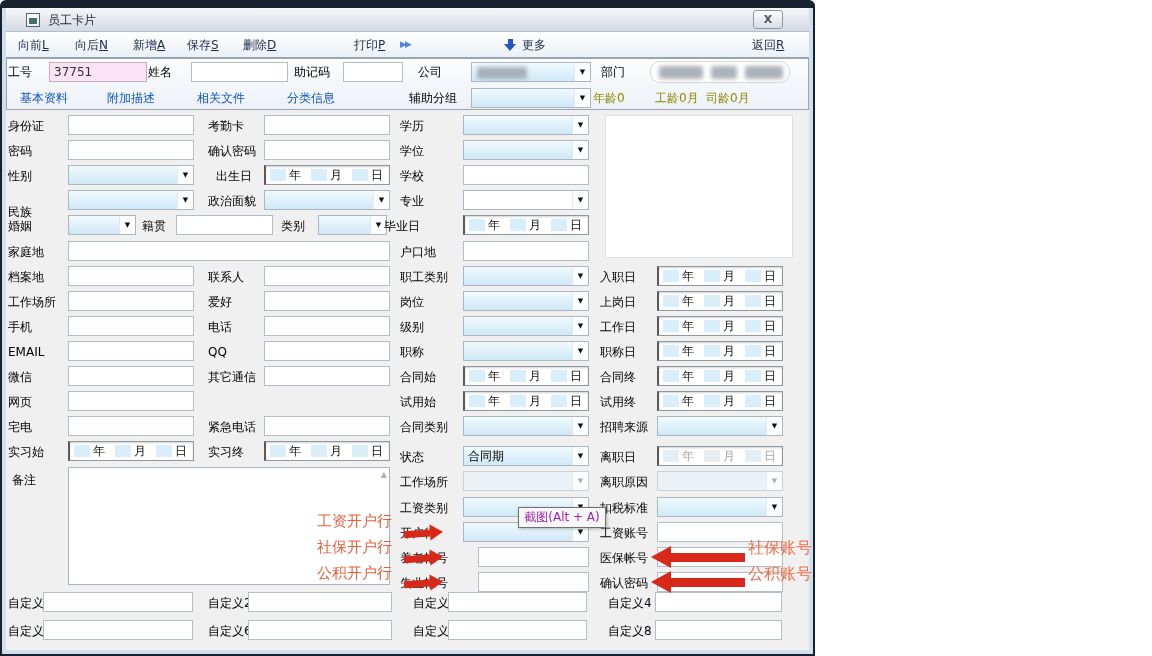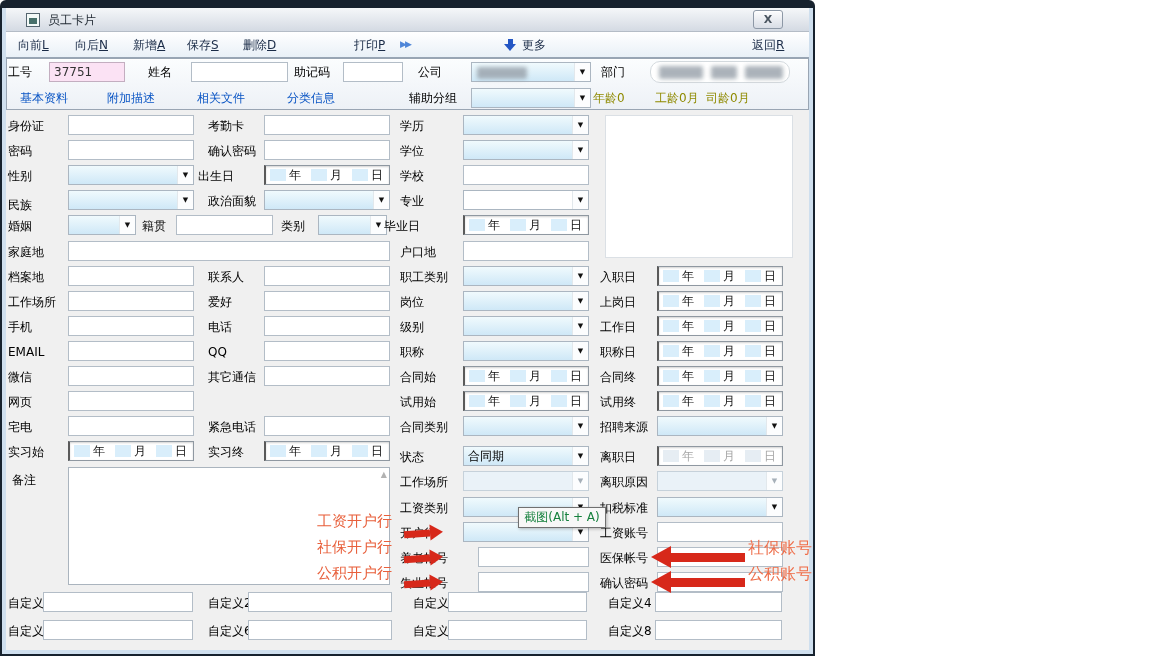--- a/index.html
+++ b/index.html
@@ -61,21 +61,21 @@
   
   .red-note { position:absolute; font-size:15px; color:#e8603c; white-space:nowrap; z-index:25; }
   .red-note.big { font-size:16px; color:#ee6d49; }
   .ar { position:absolute; display:flex; align-items:center; transform:rotate(-4deg); z-index:26; }
   .ar .bar { width:26px; height:7px; background:#d7281a; }
   .ar .head { width:0; height:0; border-left:13px solid #d7281a; border-top:8px solid transparent; border-bottom:8px solid transparent; }
   .al { position:absolute; display:flex; align-items:center; z-index:26; }
   .al .head { width:0; height:0; border-right:20px solid #d7281a; border-top:11px solid transparent; border-bottom:11px solid transparent; }
   .al .bar { width:74px; height:9px; background:#d7281a; }
   #tooltip { position:absolute; left:512px; top:499px; width:88px; height:21px; background:#f7f7f7; border:1px solid #707070;
-    font-size:12px; color:#15803d; line-height:19px; text-align:center; z-index:30; box-shadow:1px 1px 3px rgba(0,0,0,.25); }
+    font-size:12px; color:#a21caf; line-height:19px; text-align:center; z-index:30; box-shadow:1px 1px 3px rgba(0,0,0,.25); }
 </style>
 </head>
 <body>
 
 <div id="stage">
   <div id="win">
     <div id="frame">
       <div id="inner">
 
         <div id="titlebar">
@@ -95,21 +95,21 @@
           <span class="dn-wrap" style="left:498px;top:7px">
               <span class="dn-stem"></span>
               <span class="dn-tri"></span>
             </span>
           <span class="tbtn" style="left:516px">更多</span>
           <span class="tbtn" style="left:746px"><span>返回</span><span class="k">R</span></span>
         </div>
 
         <div id="hdr"></div>
         <span class="lbl" style="left:2px;top:54px">工号</span>
-        <span class="tinput pink" style="left:43px;top:54px;width:76px">37751</span>
+        <span class="tinput pink" style="left:43px;top:54px;width:98px">37751</span>
         <span class="lbl" style="left:142px;top:54px">姓名</span>
         <span class="tinput" style="left:185px;top:54px;width:97px"></span>
         <span class="lbl" style="left:288px;top:54px">助记码</span>
         <span class="tinput" style="left:337px;top:54px;width:60px"></span>
         <span class="lbl" style="left:412px;top:54px">公司</span>
         <span class="sel" style="left:465px;top:54px;width:120px">
           <span class="blob" style="left:5px;top:4px;width:50px;height:12px"></span>
           <span class="arrow">▼</span>
         </span>
         <span class="lbl" style="left:595px;top:54px">部门</span>
@@ -139,21 +139,21 @@
 
         <div id="fields-mount">
             <span class="lbl" style="left:2px;top:108px">身份证</span>
             <span class="tinput" style="left:62px;top:107px;width:126px"></span>
             <span class="lbl" style="left:2px;top:133px">密码</span>
             <span class="tinput" style="left:62px;top:132px;width:126px"></span>
             <span class="lbl" style="left:2px;top:158px">性别</span>
             <span class="sel" style="left:62px;top:157px;width:126px">
               <span class="arrow">▼</span>
             </span>
-            <span class="lbl" style="left:2px;top:187px">民族</span>
+            <span class="lbl" style="left:2px;top:194px">民族</span>
             <span class="sel" style="left:62px;top:182px;width:126px">
               <span class="arrow">▼</span>
             </span>
             <span class="lbl" style="left:2px;top:208px">婚姻</span>
             <span class="sel" style="left:62px;top:207px;width:68px">
               <span class="arrow">▼</span>
             </span>
             <span class="lbl" style="left:136px;top:208px">籍贯</span>
             <span class="tinput" style="left:170px;top:207px;width:97px"></span>
             <span class="lbl" style="left:275px;top:208px">类别</span>
@@ -188,21 +188,21 @@
               </span>
               <span class="seg">
                 <span class="pad"></span>
                 <span>日</span>
               </span>
             </span>
             <span class="lbl" style="left:202px;top:108px">考勤卡</span>
             <span class="tinput" style="left:258px;top:107px;width:126px"></span>
             <span class="lbl" style="left:202px;top:133px">确认密码</span>
             <span class="tinput" style="left:258px;top:132px;width:126px"></span>
-            <span class="lbl" style="left:192px;top:158px">出生日</span>
+            <span class="lbl" style="left:210px;top:158px">出生日</span>
             <span class="date" style="left:258px;top:157px;width:126px">
               <span class="seg">
                 <span class="pad"></span>
                 <span>年</span>
               </span>
               <span class="seg">
                 <span class="pad"></span>
                 <span>月</span>
               </span>
               <span class="seg">

